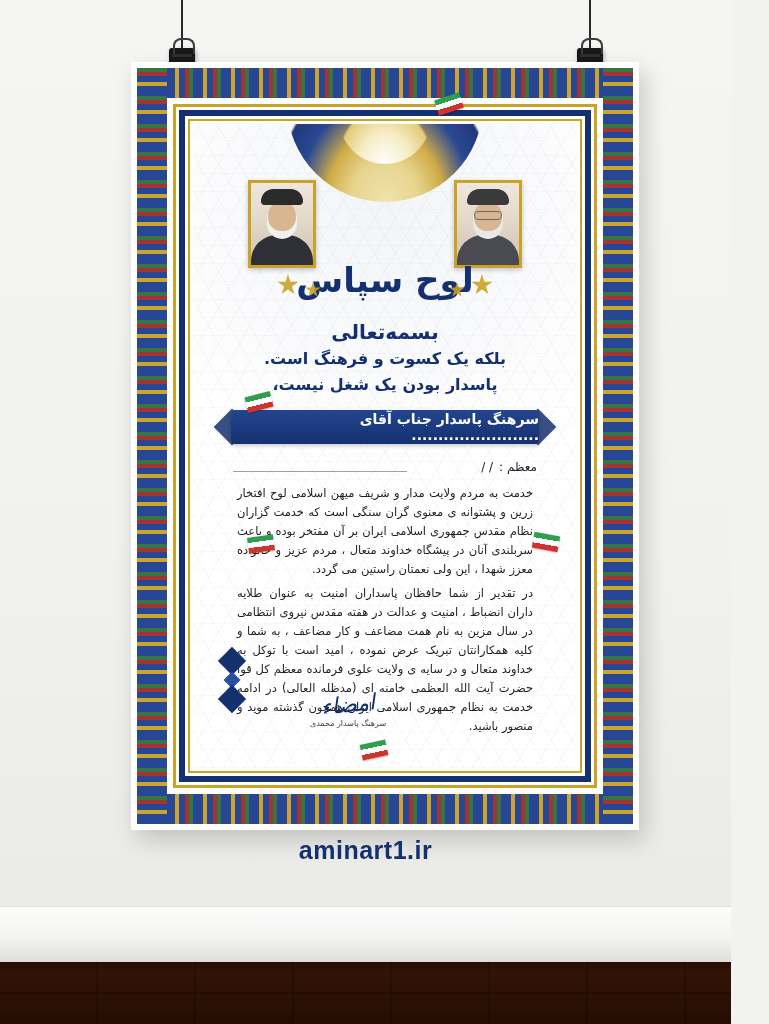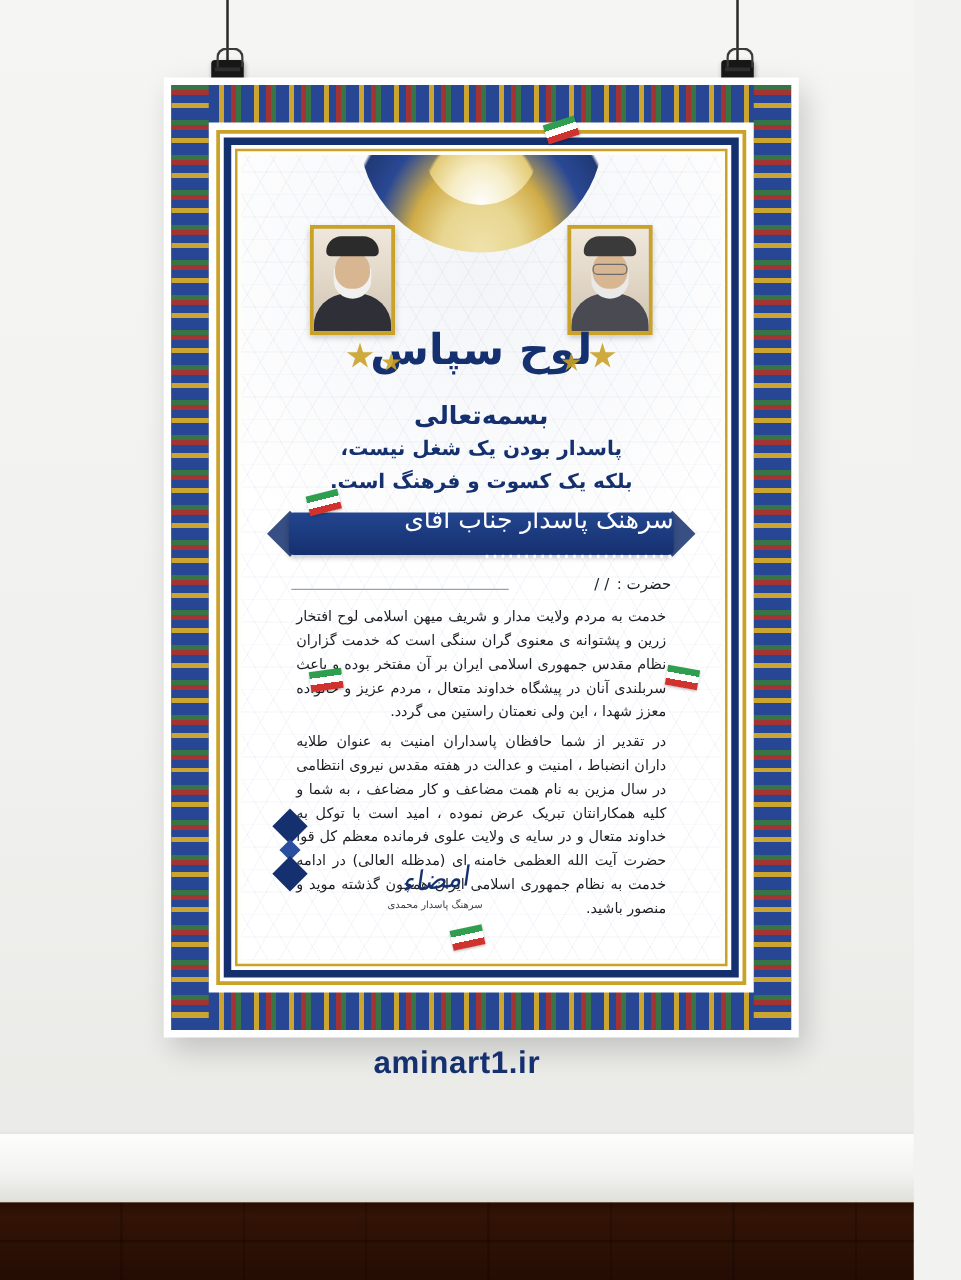--- a/index.html
+++ b/index.html
@@ -353,22 +353,22 @@
     background: linear-gradient(180deg, #23458f 0%, #15306f 100%);
     border-radius: 4px;
     display: flex;
     align-items: center;
     justify-content: center;
     box-shadow: 0 2px 4px rgba(0,0,0,0.2);
   }
   .banner-text {
     direction: rtl;
     color: #ffffff;
-    font-size: 20px;
-    font-weight: normal;
+    font-size: 14px;
+    font-weight: bold;
   }
   .banner-orn {
     position: absolute;
     top: 290px;
     width: 26px;
     height: 26px;
     background: #15306f;
     transform: rotate(45deg);
     opacity: 0.85;
   }
@@ -521,33 +521,33 @@
       </div>
       <div class="stars">
         <div class="star s1"></div>
         <div class="star s2"></div>
         <div class="star s3"></div>
         <div class="star s4"></div>
       </div>
 
       <div class="basmala">بسمه‌تعالی</div>
       <div class="motto">
+        <div>بلکه یک کسوت و فرهنگ است.</div>
         <div>پاسدار بودن یک شغل نیست،</div>
-        <div>بلکه یک کسوت و فرهنگ است.</div>
       </div>
 
       <div class="banner-orn l"></div>
       <div class="banner-orn r"></div>
       <div class="banner">
         <div class="banner-text">سرهنگ پاسدار جناب آقای ........................</div>
       </div>
 
       <div class="date-rule"></div>
       <div class="date-row">
-        <span>حضرت :</span>
+        <span>معظم :</span>
         <span>    /    /</span>
       </div>
 
       <div class="body-text">
         <p>خدمت به مردم ولایت مدار و شریف میهن اسلامی لوح افتخار زرین و پشتوانه ی معنوی گران سنگی است که خدمت گزاران  نظام مقدس جمهوری اسلامی ایران  بر آن مفتخر بوده و باعث سربلندی آنان در پیشگاه خداوند متعال ، مردم عزیز و خانواده معزز شهدا ، این ولی نعمتان راستین می گردد.</p>
         <p>در تقدیر از شما حافظان پاسداران امنیت  به عنوان طلایه داران انضباط ، امنیت و عدالت در هفته  مقدس نیروی انتظامی در سال مزین به نام همت مضاعف و کار مضاعف ، به شما و کلیه همکارانتان تبریک عرض نموده ، امید است با توکل به خداوند متعال و در سایه ی ولایت علوی فرمانده معظم کل قوا حضرت آیت الله العظمی خامنه ای (مدظله العالی) در ادامه خدمت به نظام جمهوری اسلامی ایران همچون گذشته موید و منصور باشید.</p>
       </div>
 
       <div class="signature">
         <div class="sig-mark">امضاء</div>

